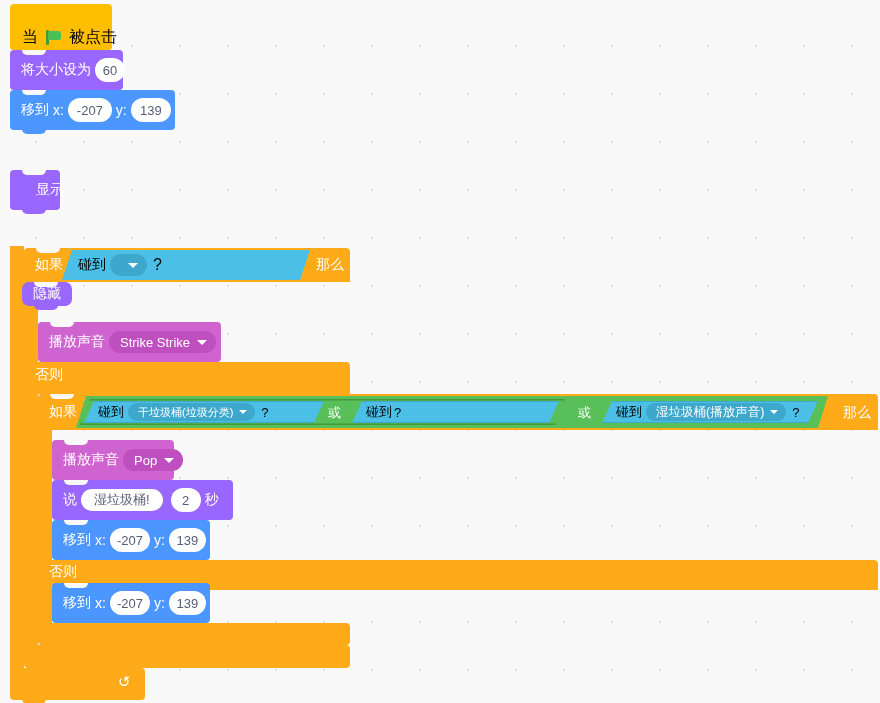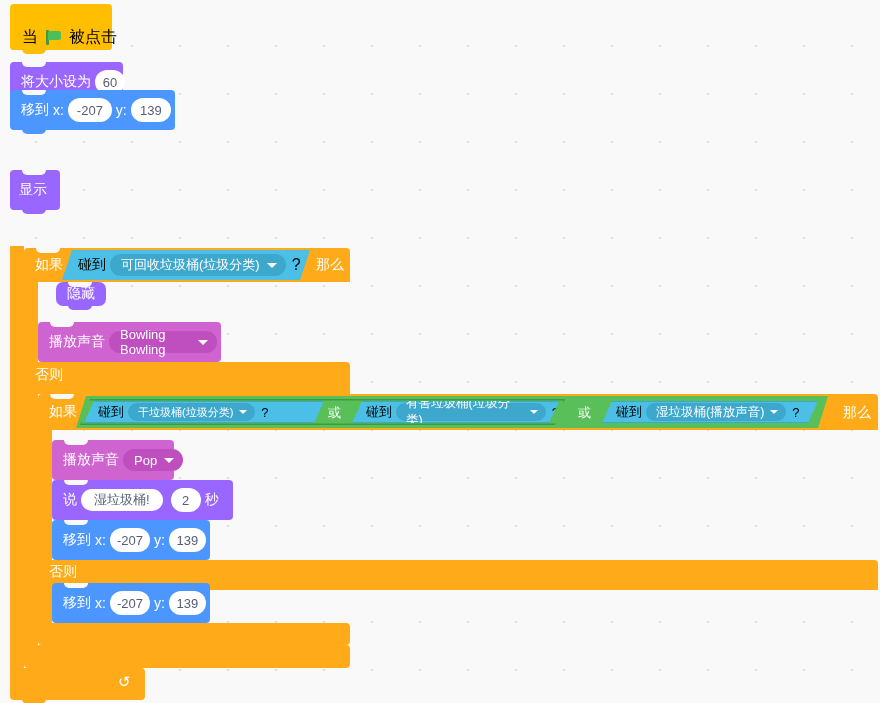--- a/index.html
+++ b/index.html
@@ -120,69 +120,68 @@
     <div class="row">
       <span class="lbl">当</span>
       <span class="flag">
         <span class="pole"></span>
           <span class="cloth"></span>
       </span>
       <span class="lbl">被点击</span>
     </div>
   </div>
 
-  <div class="blk c-looks notch-b notch-t" style="left:10px;top:50px;width:113px;height:40px;padding-left:11px;margin-top:12px;">
+  <div class="blk c-looks notch-b notch-t" style="left:10px;top:50px;width:113px;height:40px;padding-left:11px;">
     <span class="lbl">将大小设为</span>
     <span class="oval">60</span>
   </div>
 
   <div class="blk c-motion notch-b notch-t" style="left:10px;top:90px;width:165px;height:40px;padding-left:11px;">
     <span class="lbl">移到</span>
     <span class="lbl" style="margin-left:4px;">x:</span>
     <span class="oval">-207</span>
     <span class="lbl">y:</span>
     <span class="oval">139</span>
   </div>
 
 
-  <div class="blk c-looks notch-b notch-t" style="left:10px;top:170px;width:50px;height:40px;padding-left:9px;">
+  <div class="blk c-looks notch-b notch-t" style="left:10px;top:170px;width:50px;height:40px;padding-left:26px;">
     <span class="lbl">显示</span>
   </div>
 
 
   <div class="cb-left c-control" style="left:10px;top:246px;width:14px;height:424px;"></div>
 
   <div class="blk c-control notch-b" style="left:10px;top:668px;width:135px;height:32px;border-radius:0 4px 4px 4px;">
     <span class="loop-arrow" style="right:14px;top:5px;">↻</span>
   </div>
 
   <div class="blk c-control notch-t" style="left:24px;top:248px;width:326px;height:34px;padding-left:11px;border-radius:4px 4px 0 0;">
     <span class="lbl">如果</span>
   </div>
 
   <div class="hex c-sensing" style="left:62px;top:250px;width:248px;height:30px;padding-left:16px;">
     <span class="lbl" style="font-size:14px;">碰到</span>
     <span class="ddn sensing">
-      <span>可回收垃圾桶(垃圾分类)</span>
       <span class="arrow"></span>
     </span>
     <span class="lbl" style="margin-left:2px;">?</span>
   </div>
   <div class="lbl" style="position:absolute;left:316px;top:256px;color:#fff;font-size:14px;">那么</div>
 
   <div class="cb-left c-control" style="left:24px;top:282px;width:14px;height:374px;"></div>
 
-  <div class="blk c-looks notch-b notch-t" style="left:56px;top:282px;width:50px;height:24px;padding-left:11px;border-radius:7px;">
+  <div class="blk c-looks notch-b notch-t" style="left:22px;top:282px;width:50px;height:24px;padding-left:11px;border-radius:7px;">
     <span class="lbl">隐藏</span>
   </div>
 
   <div class="blk c-sound notch-b notch-t" style="left:38px;top:322px;width:183px;height:40px;padding-left:11px;">
     <span class="lbl">播放声音</span>
     <span class="ddn sound">
-      <span>Bowling Bowling</span>
+      <span>Strike Strike</span>
       <span class="arrow"></span>
     </span>
   </div>
 
   <div class="blk c-control" style="left:24px;top:362px;width:326px;height:32px;padding-left:11px;align-items:flex-start;padding-top:4px;border-radius:0 4px 0 0;">
     <span class="lbl">否则</span>
   </div>
 
   <div class="blk c-control notch-t" style="left:38px;top:394px;width:840px;height:36px;padding-left:11px;border-radius:4px 4px 0 0;">
     <span class="lbl">如果</span>
@@ -198,24 +197,20 @@
       <span>干垃圾桶(垃圾分类)</span>
       <span class="arrow" style="border-left-width:4.5px;border-right-width:4.5px;border-top-width:4.5px;margin-left:6px;"></span>
     </span>
     <span class="lbl" style="font-size:13px;margin-left:2px;">?</span>
   </div>
 
   <div class="lbl" style="position:absolute;left:328px;top:404px;color:#fff;font-size:13px;">或</div>
 
   <div class="hex c-sensing" style="left:352px;top:401px;width:207px;height:22px;padding-left:14px;box-shadow:inset 0 0 0 1px #3EA8CC;">
     <span class="lbl" style="font-size:13px;">碰到</span>
-    <span class="ddn sensing" style="height:18px;font-size:12.5px;padding:0 8px 0 10px;">
-      <span>有害垃圾桶(垃圾分类)</span>
-      <span class="arrow" style="border-left-width:4.5px;border-right-width:4.5px;border-top-width:4.5px;margin-left:6px;"></span>
-    </span>
     <span class="lbl" style="font-size:13px;margin-left:2px;">?</span>
   </div>
 
   <div class="lbl" style="position:absolute;left:578px;top:404px;color:#fff;font-size:13px;">或</div>
 
   <div class="hex c-sensing" style="left:602px;top:401px;width:216px;height:22px;padding-left:14px;box-shadow:inset 0 0 0 1px #3EA8CC;">
     <span class="lbl" style="font-size:13px;">碰到</span>
     <span class="ddn sensing" style="height:18px;font-size:12.5px;padding:0 8px 0 10px;">
       <span>湿垃圾桶(播放声音)</span>
       <span class="arrow" style="border-left-width:4.5px;border-right-width:4.5px;border-top-width:4.5px;margin-left:6px;"></span>

